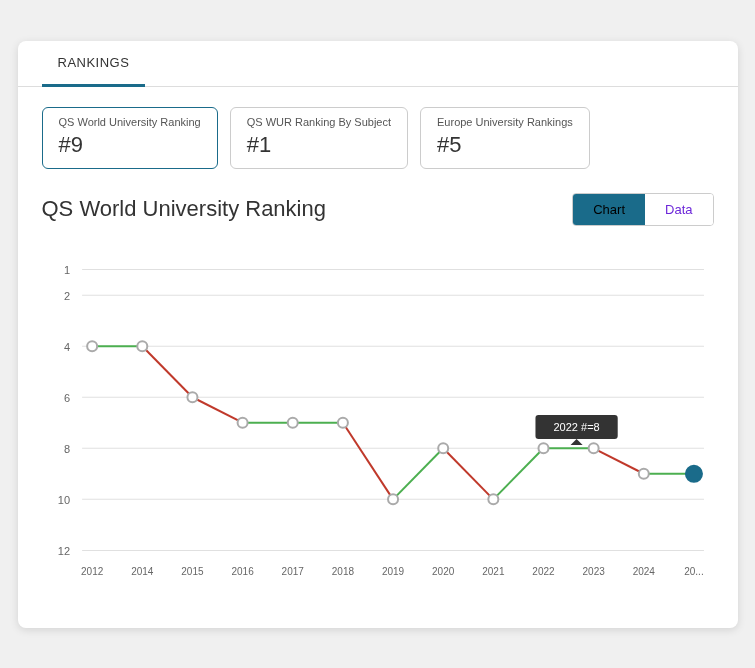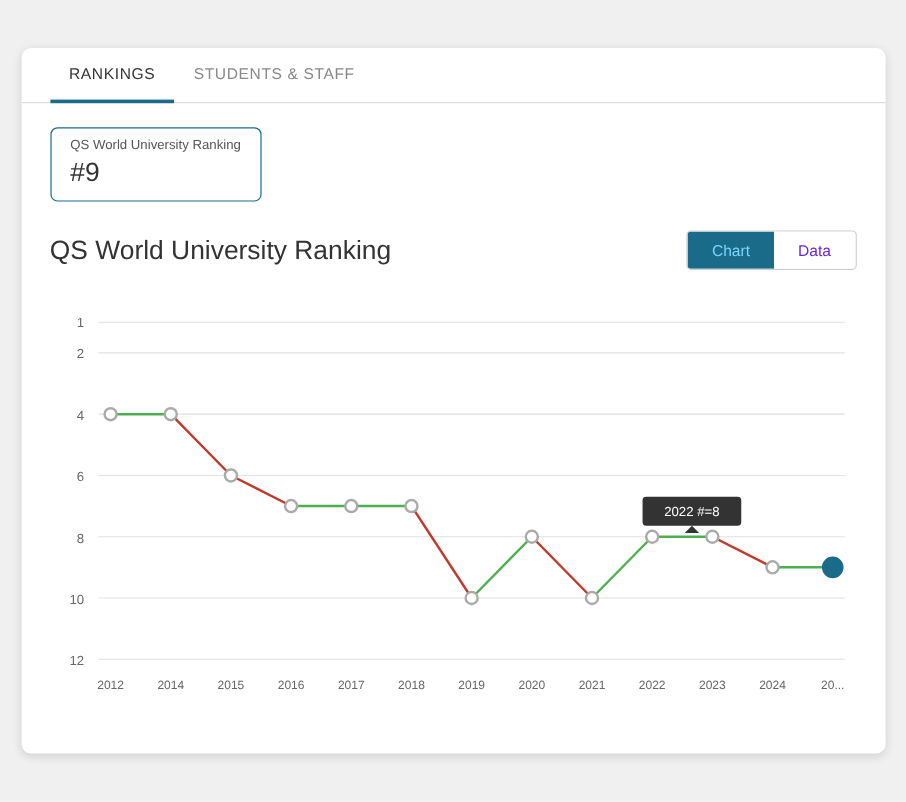--- a/index.html
+++ b/index.html
@@ -85,46 +85,53 @@
     .toggle-btn {
       padding: 8px 20px;
       font-size: 13px;
       cursor: pointer;
       border: none;
       background: #fff;
       color: #6d28d9;
     }
     .toggle-btn.active {
       background: #1a6b8a;
-      color: #7dd3fc;
+      color: #000000;
     }
     
     .chart-area {
       padding: 10px 24px 0;
       position: relative;
     }
     svg.chart {
       width: 100%;
       height: 360px;
     }
   </style>
 </head>
 <body>
 
 <div class="card">
 
   <div class="tabs">
     <div class="tab active">RANKINGS</div>
-    <div class="tab">STUDENTS &amp; STAFF</div>
   </div>
 
   <div class="ranking-cards">
     <div class="ranking-card active">
       <div class="label">QS World University Ranking</div>
       <div class="value">#9</div>
+    </div>
+    <div class="ranking-card">
+      <div class="label">QS WUR Ranking By Subject</div>
+      <div class="value">#1</div>
+    </div>
+    <div class="ranking-card">
+      <div class="label">Europe University Rankings</div>
+      <div class="value">#5</div>
     </div>
   </div>
 
   <div class="chart-header">
     <div class="chart-title">QS World University Ranking</div>
     <div class="view-toggle">
       <button class="toggle-btn active">Chart</button>
       <button class="toggle-btn">Data</button>
     </div>
   </div>

